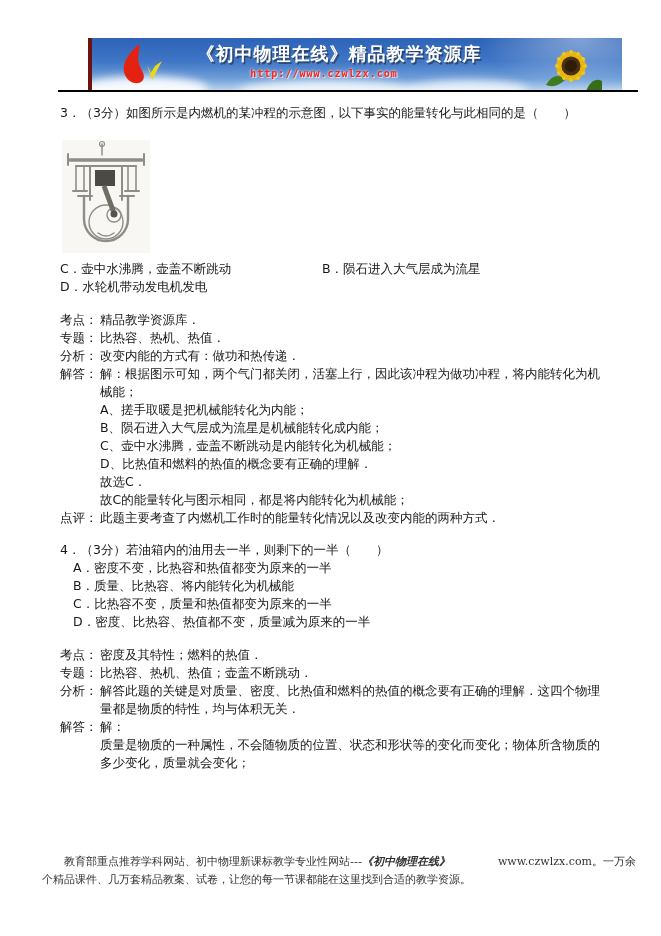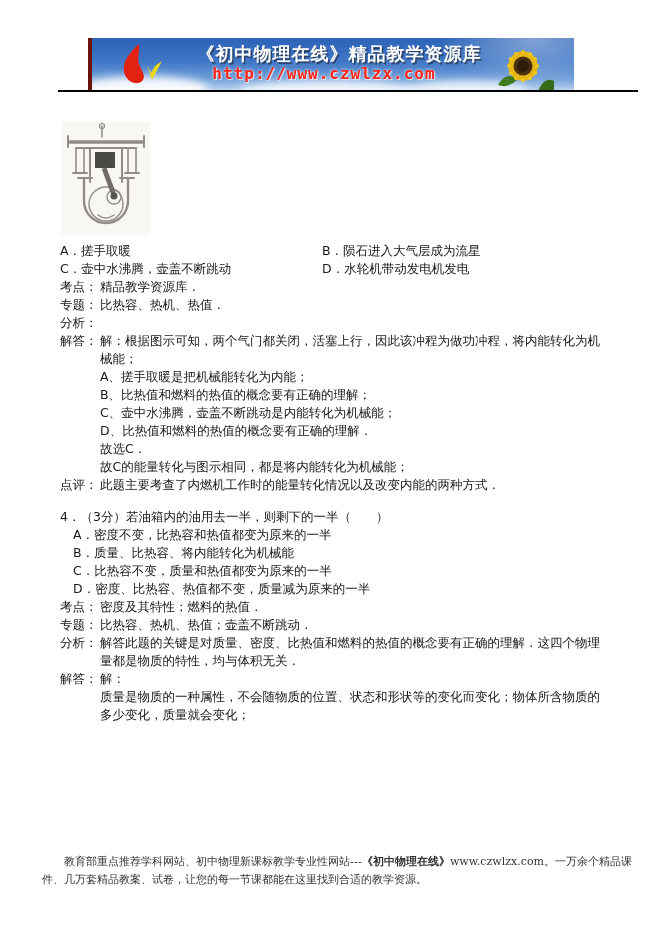--- a/index.html
+++ b/index.html
@@ -8,21 +8,21 @@
     position:relative;
     background:#ffffff;
     font-family:"DejaVu Sans","Liberation Sans",sans-serif;
     font-size:12.5px;
     line-height:18px;
     color:#181818;
     overflow:hidden;
   }
   
   .banner{
-    position:absolute; left:88px; top:38px; width:486px; height:52px;
+    position:absolute; left:88px; top:38px; width:534px; height:52px;
     overflow:hidden;
     background:
       radial-gradient(140px 70px at 92% 0%, rgba(255,255,255,.40), rgba(255,255,255,0) 70%),
       linear-gradient(180deg,#2d63b8 0%, #3f76c6 45%, #6f9ed8 78%, #b9d4ee 100%);
   }
   .banner-strip{ position:absolute; left:0; top:0; width:4px; height:100%; background:#6d120d; }
   .cloud{ position:absolute; border-radius:50%; filter:blur(4px); background:rgba(255,255,255,.9); }
   .cloud.c1{ left:-10px; bottom:-12px; width:130px; height:26px; }
   .cloud.c2{ left:150px; bottom:-14px; width:180px; height:24px; opacity:.85; }
   .cloud.c3{ left:320px; bottom:-10px; width:120px; height:20px; opacity:.8; }
@@ -30,49 +30,49 @@
   .banner-title{
     position:absolute; left:96px; top:5px; width:310px; text-align:center;
     font-family:"DejaVu Serif","Liberation Serif",serif;
     font-weight:bold; font-size:18px; line-height:22px; letter-spacing:1px;
     color:#ffffff; text-shadow:1.5px 1.5px 0 rgba(30,30,30,.55);
     white-space:nowrap;
   }
   .banner-url{
     position:absolute; left:106px; top:27px; width:260px; text-align:center;
     font-family:"DejaVu Sans Mono","Liberation Mono",monospace;
-    font-weight:bold; font-size:16px; line-height:18px; letter-spacing:1px;
+    font-weight:bold; font-size:10px; line-height:18px; letter-spacing:1px;
     color:#ff2318; text-shadow:0 0 3px rgba(255,255,255,.95), 1px 1px 0 rgba(255,255,255,.6);
     white-space:nowrap;
   }
   .sunflower{ position:absolute; right:20px; bottom:-6px; }
   
   .rule{ position:absolute; left:58px; top:90px; width:580px; height:0; border-top:2px solid #000; }
   
   .content{ position:absolute; left:60px; top:104px; width:540px; }
   .stem{ white-space:normal; }
   .figure-wrap{ margin:18px 0 0 2px; width:88px; height:113px; background:#f8f7f3; }
   .opts3{
     margin-top:7px;
     display:grid; grid-template-columns:262px auto;
   }
   .opts4 div{ white-space:nowrap;margin-left:13px; }
-  .secblock{ }
+  .secblock{ margin-top:15px; }
   .sec{ display:flex; }
   .sec-label{ flex:0 0 40px; white-space:nowrap; }
   .sec-body{ flex:1; min-width:0; }
   .q4{ margin-top:14px; }
   
   .footer{
     position:absolute; left:42px; top:853px; width:600px;
     font-size:11px; line-height:18px; color:#333333;
     text-indent:22px;
   }
-  .footer .site-name{ font-weight:bold; }
-  .footer .site-url{ font-family:"DejaVu Serif","Liberation Serif",serif; }
+  .footer .site-name{ font-weight:bold; font-style:italic; }
+  .footer .site-url{ font-family:"DejaVu Serif","Liberation Serif",serif;margin-left:48px; }
 </style>
 </head>
 <body>
 
 <div class="banner">
   <div class="cloud c1"></div>
   <div class="cloud c2"></div>
   <div class="cloud c3"></div>
   <div class="banner-strip"></div>
   <div class="banner-logo">
@@ -107,20 +107,21 @@
       </g>
     </svg>
   </div>
 </div>
 
 <div class="rule"></div>
 
 <div class="content">
 
   <div>
+    <div class="stem">3．（3分）如图所示是内燃机的某冲程的示意图，以下事实的能量转化与此相同的是（　　）</div>
 
     <div class="figure-wrap">
       <svg width="88" height="113" viewBox="0 0 88 113">
         <g fill="none" stroke="#8f8d86" stroke-width="2" stroke-linecap="round">
           <line x1="40" y1="4" x2="40" y2="15" stroke-width="1.5"></line>
           <circle cx="40" cy="4" r="2.5" stroke-width="1.2"></circle>
           <path d="M8 20 h72" stroke-width="3.5"></path>
           <path d="M6 14 v11 M82 14 v11" stroke-width="2"></path>
           <path d="M14 26 h60" stroke-width="2"></path>
           <path d="M14 26 v25 M22 26 v25 M66 26 v25 M74 26 v25" stroke-width="1.6"></path>
@@ -132,46 +133,46 @@
           <circle cx="52" cy="75" r="7" stroke-width="1.4"></circle>
           <path d="M36 93 q8 6 16 0" stroke-width="1.4"></path>
         </g>
         <rect x="33" y="30" width="20" height="16" fill="#4c4a45"></rect>
         <path d="M42 46 L52 73" stroke="#6f6d66" stroke-width="5"></path>
         <circle cx="52" cy="74" r="3.5" fill="#55534e"></circle>
       </svg>
     </div>
 
     <div class="opts3">
-      <div>A．搓手取暖</div>
+      <div>C．壶中水沸腾，壶盖不断跳动</div>
       <div>B．陨石进入大气层成为流星</div>
-      <div>C．壶中水沸腾，壶盖不断跳动</div>
       <div>D．水轮机带动发电机发电</div>
     </div>
 
     <div class="secblock">
       <div class="sec">
         <span class="sec-label">考点：</span>
         <div class="sec-body">精品教学资源库．</div>
       </div>
       <div class="sec">
         <span class="sec-label">专题：</span>
         <div class="sec-body">比热容、热机、热值．</div>
       </div>
       <div class="sec">
         <span class="sec-label">分析：</span>
         <div class="sec-body">
+          <div>改变内能的方式有：做功和热传递．</div>
         </div>
       </div>
       <div class="sec">
         <span class="sec-label">解答：</span>
         <div class="sec-body">
           <div>解：根据图示可知，两个气门都关闭，活塞上行，因此该冲程为做功冲程，将内能转化为机械能；</div>
           <div>A、搓手取暖是把机械能转化为内能；</div>
-          <div>B、比热值和燃料的热值的概念要有正确的理解；</div>
+          <div>B、陨石进入大气层成为流星是机械能转化成内能；</div>
           <div>C、壶中水沸腾，壶盖不断跳动是内能转化为机械能；</div>
           <div>D、比热值和燃料的热值的概念要有正确的理解．</div>
           <div>故选C．</div>
           <div>故C的能量转化与图示相同，都是将内能转化为机械能；</div>
         </div>
       </div>
       <div class="sec">
         <span class="sec-label">点评：</span>
         <div class="sec-body">此题主要考查了内燃机工作时的能量转化情况以及改变内能的两种方式．</div>
       </div>

